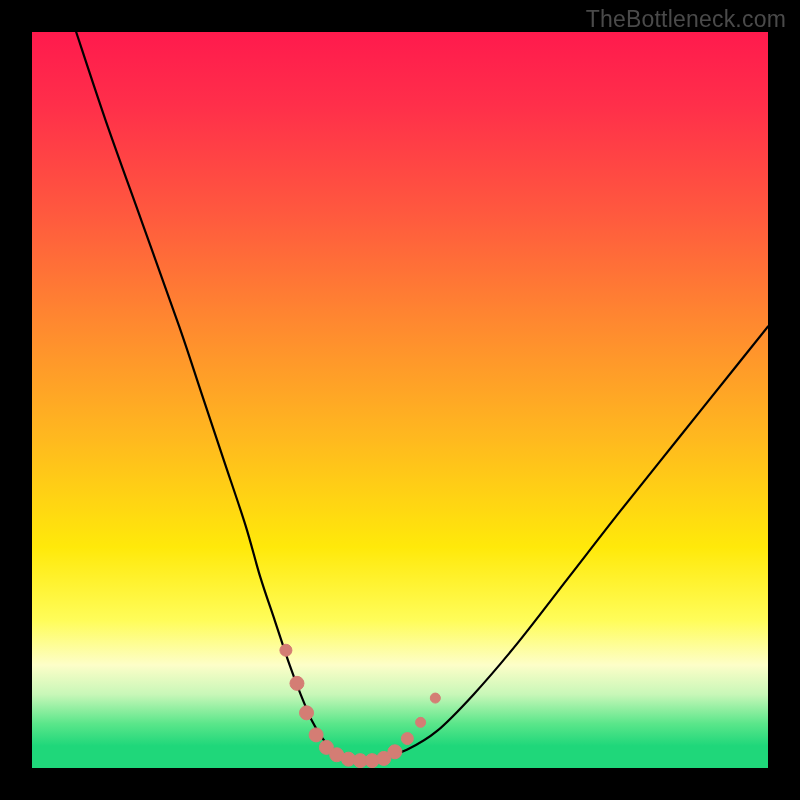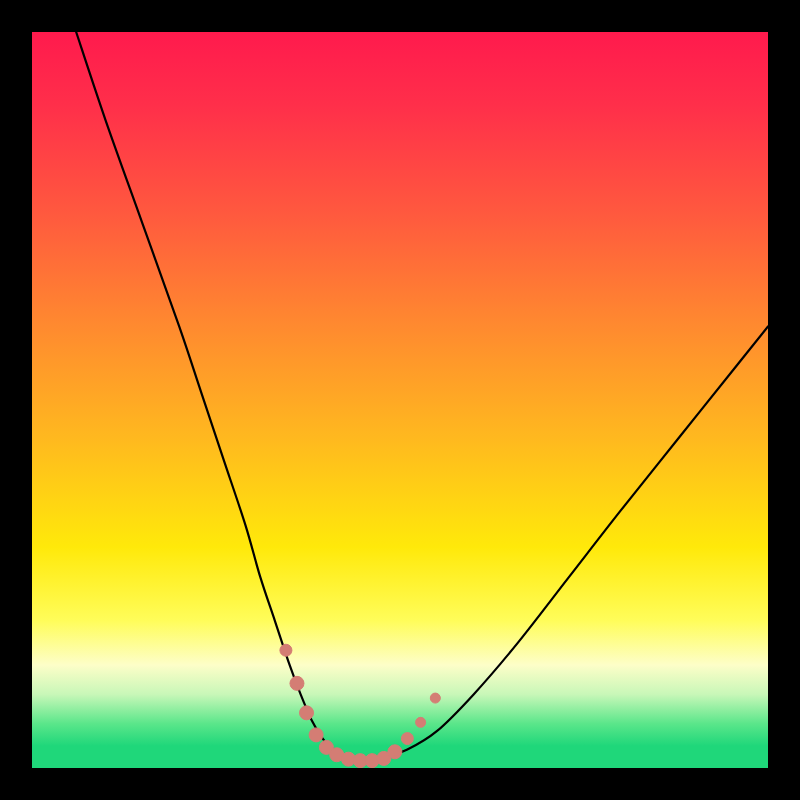--- a/index.html
+++ b/index.html
@@ -72,13 +72,14 @@
           <circle cx="328.26" cy="728.64" r="7" fill="#d47d74" stroke="#d47d74" stroke-width="1"></circle>
           <circle cx="340.03" cy="728.64" r="7" fill="#d47d74" stroke="#d47d74" stroke-width="1"></circle>
           <circle cx="351.81" cy="726.43" r="7" fill="#d47d74" stroke="#d47d74" stroke-width="1"></circle>
           <circle cx="362.85" cy="719.81" r="7" fill="#d47d74" stroke="#d47d74" stroke-width="1"></circle>
           <circle cx="375.36" cy="706.56" r="6" fill="#d47d74" stroke="#d47d74" stroke-width="1"></circle>
           <circle cx="388.61" cy="690.37" r="5" fill="#d47d74" stroke="#d47d74" stroke-width="1"></circle>
           <circle cx="403.33" cy="666.08" r="5" fill="#d47d74" stroke="#d47d74" stroke-width="1"></circle>
         </g>
     </svg>
   </div>
+  <div class="watermark">TheBottleneck.com</div>
 </div>
 
 </body></html>

